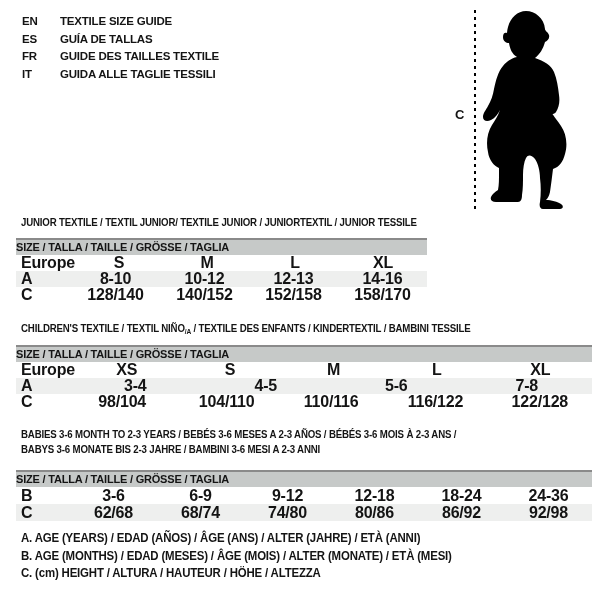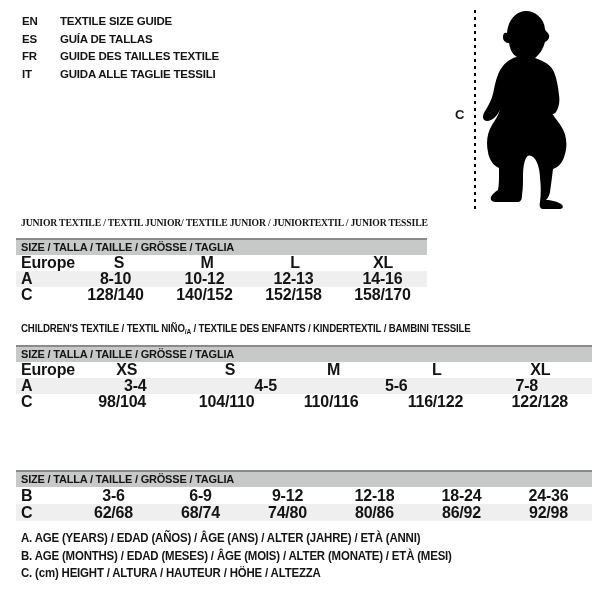--- a/index.html
+++ b/index.html
@@ -27,29 +27,29 @@
   .figure{position:absolute;left:452px;top:8px;width:140px;height:212px;}
   .measure-line{
     position:absolute;left:22px;top:2px;width:2px;height:201px;
     background:repeating-linear-gradient(to bottom,#000 0 3px,transparent 3px 7px);
   }
   .measure-label{position:absolute;left:3px;top:99px;font-size:13px;}
   .silhouette{position:absolute;left:30px;top:2px;width:88px;height:202px;}
   
   .sec-title{position:absolute;left:21px;font-size:11px;line-height:15px;}
   .cond{display:inline-block;transform:scaleX(0.88);transform-origin:0 0;white-space:nowrap;}
-  #title-junior{top:215px;font-family:Liberation Serif, serif;}
+  #title-junior{top:215px;}
   #title-children{top:321px;}
   #title-babies{top:427px;}
   sub.tsub{font-size:7.5px;vertical-align:-2px;}
   
   .sizetable{position:absolute;left:16px;border-top:2px solid var(--tborder);}
   .sizetable .thead{
     background:var(--bar);height:15px;line-height:15px;
-    font-size:11px;padding-left:5px;
+    font-size:11px;
   }
   .trow{display:flex;height:16px;line-height:16px;font-size:16px;}
   .trow.shaded{background:var(--shade);}
   .tlabel{flex:0 0 49px;padding-left:5px;}
   .tcell{flex:1;text-align:center;}
   #table-junior{top:238px;width:411px;}
   #table-junior .tlabel{flex-basis:50px;}
   #table-children{top:345px;width:576px;}
   #table-babies{top:470px;width:576px;}
   #table-babies .trow{height:17px;line-height:17px;}
@@ -192,20 +192,24 @@
           <span class="tlabel">C</span>
           <span class="tcell">98/104</span>
           <span class="tcell">104/110</span>
           <span class="tcell">110/116</span>
           <span class="tcell">116/122</span>
           <span class="tcell">122/128</span>
         </div>
       </div>
   </div>
 
+  <div class="sec-title" id="title-babies">
+    <span class="cond">BABIES 3-6 MONTH TO 2-3 YEARS / BEBÉS 3-6 MESES A 2-3 AÑOS / BÉBÉS 3-6 MOIS À 2-3 ANS /</span><br>
+    <span class="cond">BABYS 3-6 MONATE BIS 2-3 JAHRE / BAMBINI 3-6 MESI A 2-3 ANNI</span>
+  </div>
   <div class="sizetable" id="table-babies">
     <div class="thead">
       <span>SIZE / TALLA / TAILLE / GRÖSSE / TAGLIA</span>
     </div>
     <div class="tbody">
         <div class="trow">
           <span class="tlabel">B</span>
           <span class="tcell">3-6</span>
           <span class="tcell">6-9</span>
           <span class="tcell">9-12</span>

